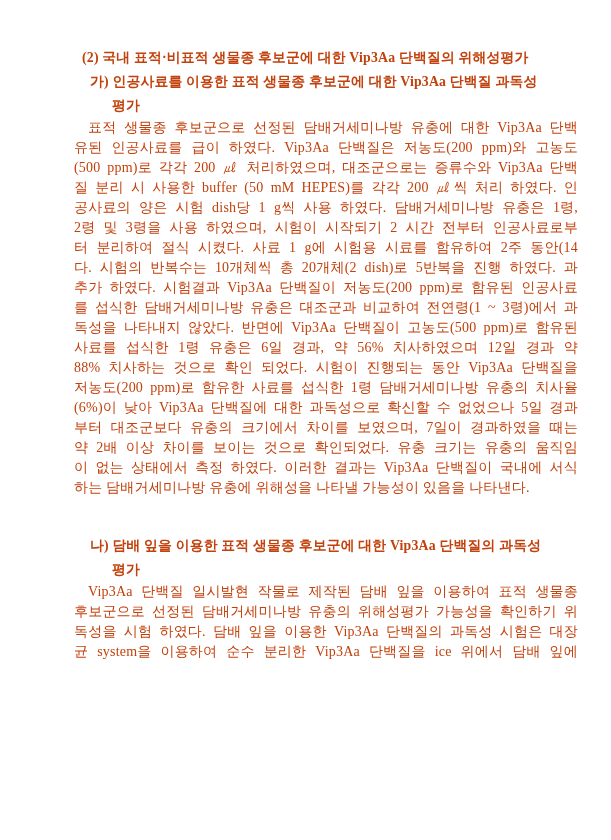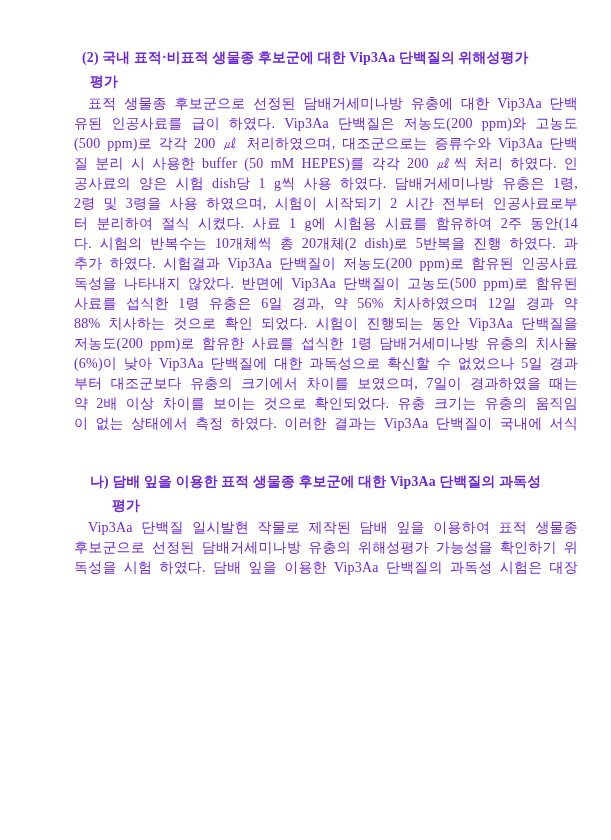--- a/index.html
+++ b/index.html
@@ -31,54 +31,58 @@
   .h-sub .line:first-child { padding-left: 16px; }
   .h-sub .line:nth-child(2) { padding-left: 38px; }
   .para { font-size: 14px; letter-spacing: 0.2px; }
   .para .line { line-height: 20px; max-height: 20px; }
   .para .line:first-child { padding-left: 14px; }
   .section-na-heading { margin-top: 36px; }
 </style>
 </head>
 <body>
 
-<div class="page" style="background: rgb(255, 255, 255); color: #6d28d9;">
+<div class="page" style="background: rgb(255, 255, 255); color: #c2410c;">
 
   <div class="h-main no-justify">
       <div class="line natural">(2) 국내 표적·비표적 생물종 후보군에 대한 Vip3Aa 단백질의 위해성평가</div>
     </div>
 
   <div class="h-sub no-justify">
+      <div class="line">가) 인공사료를 이용한 표적 생물종 후보군에 대한 Vip3Aa 단백질 과독성</div>
       <div class="line natural">평가</div>
     </div>
 
   <div class="para">
       <div class="line">표적 생물종 후보군으로 선정된 담배거세미나방 유충에 대한 Vip3Aa 단백</div>
       <div class="line">유된 인공사료를 급이 하였다. Vip3Aa 단백질은 저농도(200 ppm)와 고농도</div>
       <div class="line">(500 ppm)로 각각 200 ㎕ 처리하였으며, 대조군으로는 증류수와 Vip3Aa 단백</div>
       <div class="line">질 분리 시 사용한 buffer (50 mM HEPES)를 각각 200 ㎕씩 처리 하였다. 인</div>
       <div class="line">공사료의 양은 시험 dish당 1 g씩 사용 하였다. 담배거세미나방 유충은 1령,</div>
       <div class="line">2령 및 3령을 사용 하였으며, 시험이 시작되기 2 시간 전부터 인공사료로부</div>
       <div class="line">터 분리하여 절식 시켰다. 사료 1 g에 시험용 시료를 함유하여 2주 동안(14</div>
       <div class="line">다. 시험의 반복수는 10개체씩 총 20개체(2 dish)로 5반복을 진행 하였다. 과</div>
       <div class="line">추가 하였다. 시험결과 Vip3Aa 단백질이 저농도(200 ppm)로 함유된 인공사료</div>
+      <div class="line">를 섭식한 담배거세미나방 유충은 대조군과 비교하여 전연령(1 ~ 3령)에서 과</div>
       <div class="line">독성을 나타내지 않았다. 반면에 Vip3Aa 단백질이 고농도(500 ppm)로 함유된</div>
       <div class="line">사료를 섭식한 1령 유충은 6일 경과, 약 56% 치사하였으며 12일 경과 약</div>
       <div class="line">88% 치사하는 것으로 확인 되었다. 시험이 진행되는 동안 Vip3Aa 단백질을</div>
       <div class="line">저농도(200 ppm)로 함유한 사료를 섭식한 1령 담배거세미나방 유충의 치사율</div>
       <div class="line">(6%)이 낮아 Vip3Aa 단백질에 대한 과독성으로 확신할 수 없었으나 5일 경과</div>
       <div class="line">부터 대조군보다 유충의 크기에서 차이를 보였으며, 7일이 경과하였을 때는</div>
       <div class="line">약 2배 이상 차이를 보이는 것으로 확인되었다. 유충 크기는 유충의 움직임</div>
       <div class="line">이 없는 상태에서 측정 하였다. 이러한 결과는 Vip3Aa 단백질이 국내에 서식</div>
+      <div class="line natural">하는 담배거세미나방 유충에 위해성을 나타낼 가능성이 있음을 나타낸다.</div>
     </div>
 
   <div class="h-sub no-justify section-na-heading">
       <div class="line">나) 담배 잎을 이용한 표적 생물종 후보군에 대한 Vip3Aa 단백질의 과독성</div>
       <div class="line natural">평가</div>
     </div>
 
   <div class="para">
       <div class="line">Vip3Aa 단백질 일시발현 작물로 제작된 담배 잎을 이용하여 표적 생물종</div>
       <div class="line">후보군으로 선정된 담배거세미나방 유충의 위해성평가 가능성을 확인하기 위</div>
       <div class="line">독성을 시험 하였다. 담배 잎을 이용한 Vip3Aa 단백질의 과독성 시험은 대장</div>
+      <div class="line">균 system을 이용하여 순수 분리한 Vip3Aa 단백질을 ice 위에서 담배 잎에</div>
     </div>
 
 </div>
 
 </body></html>

